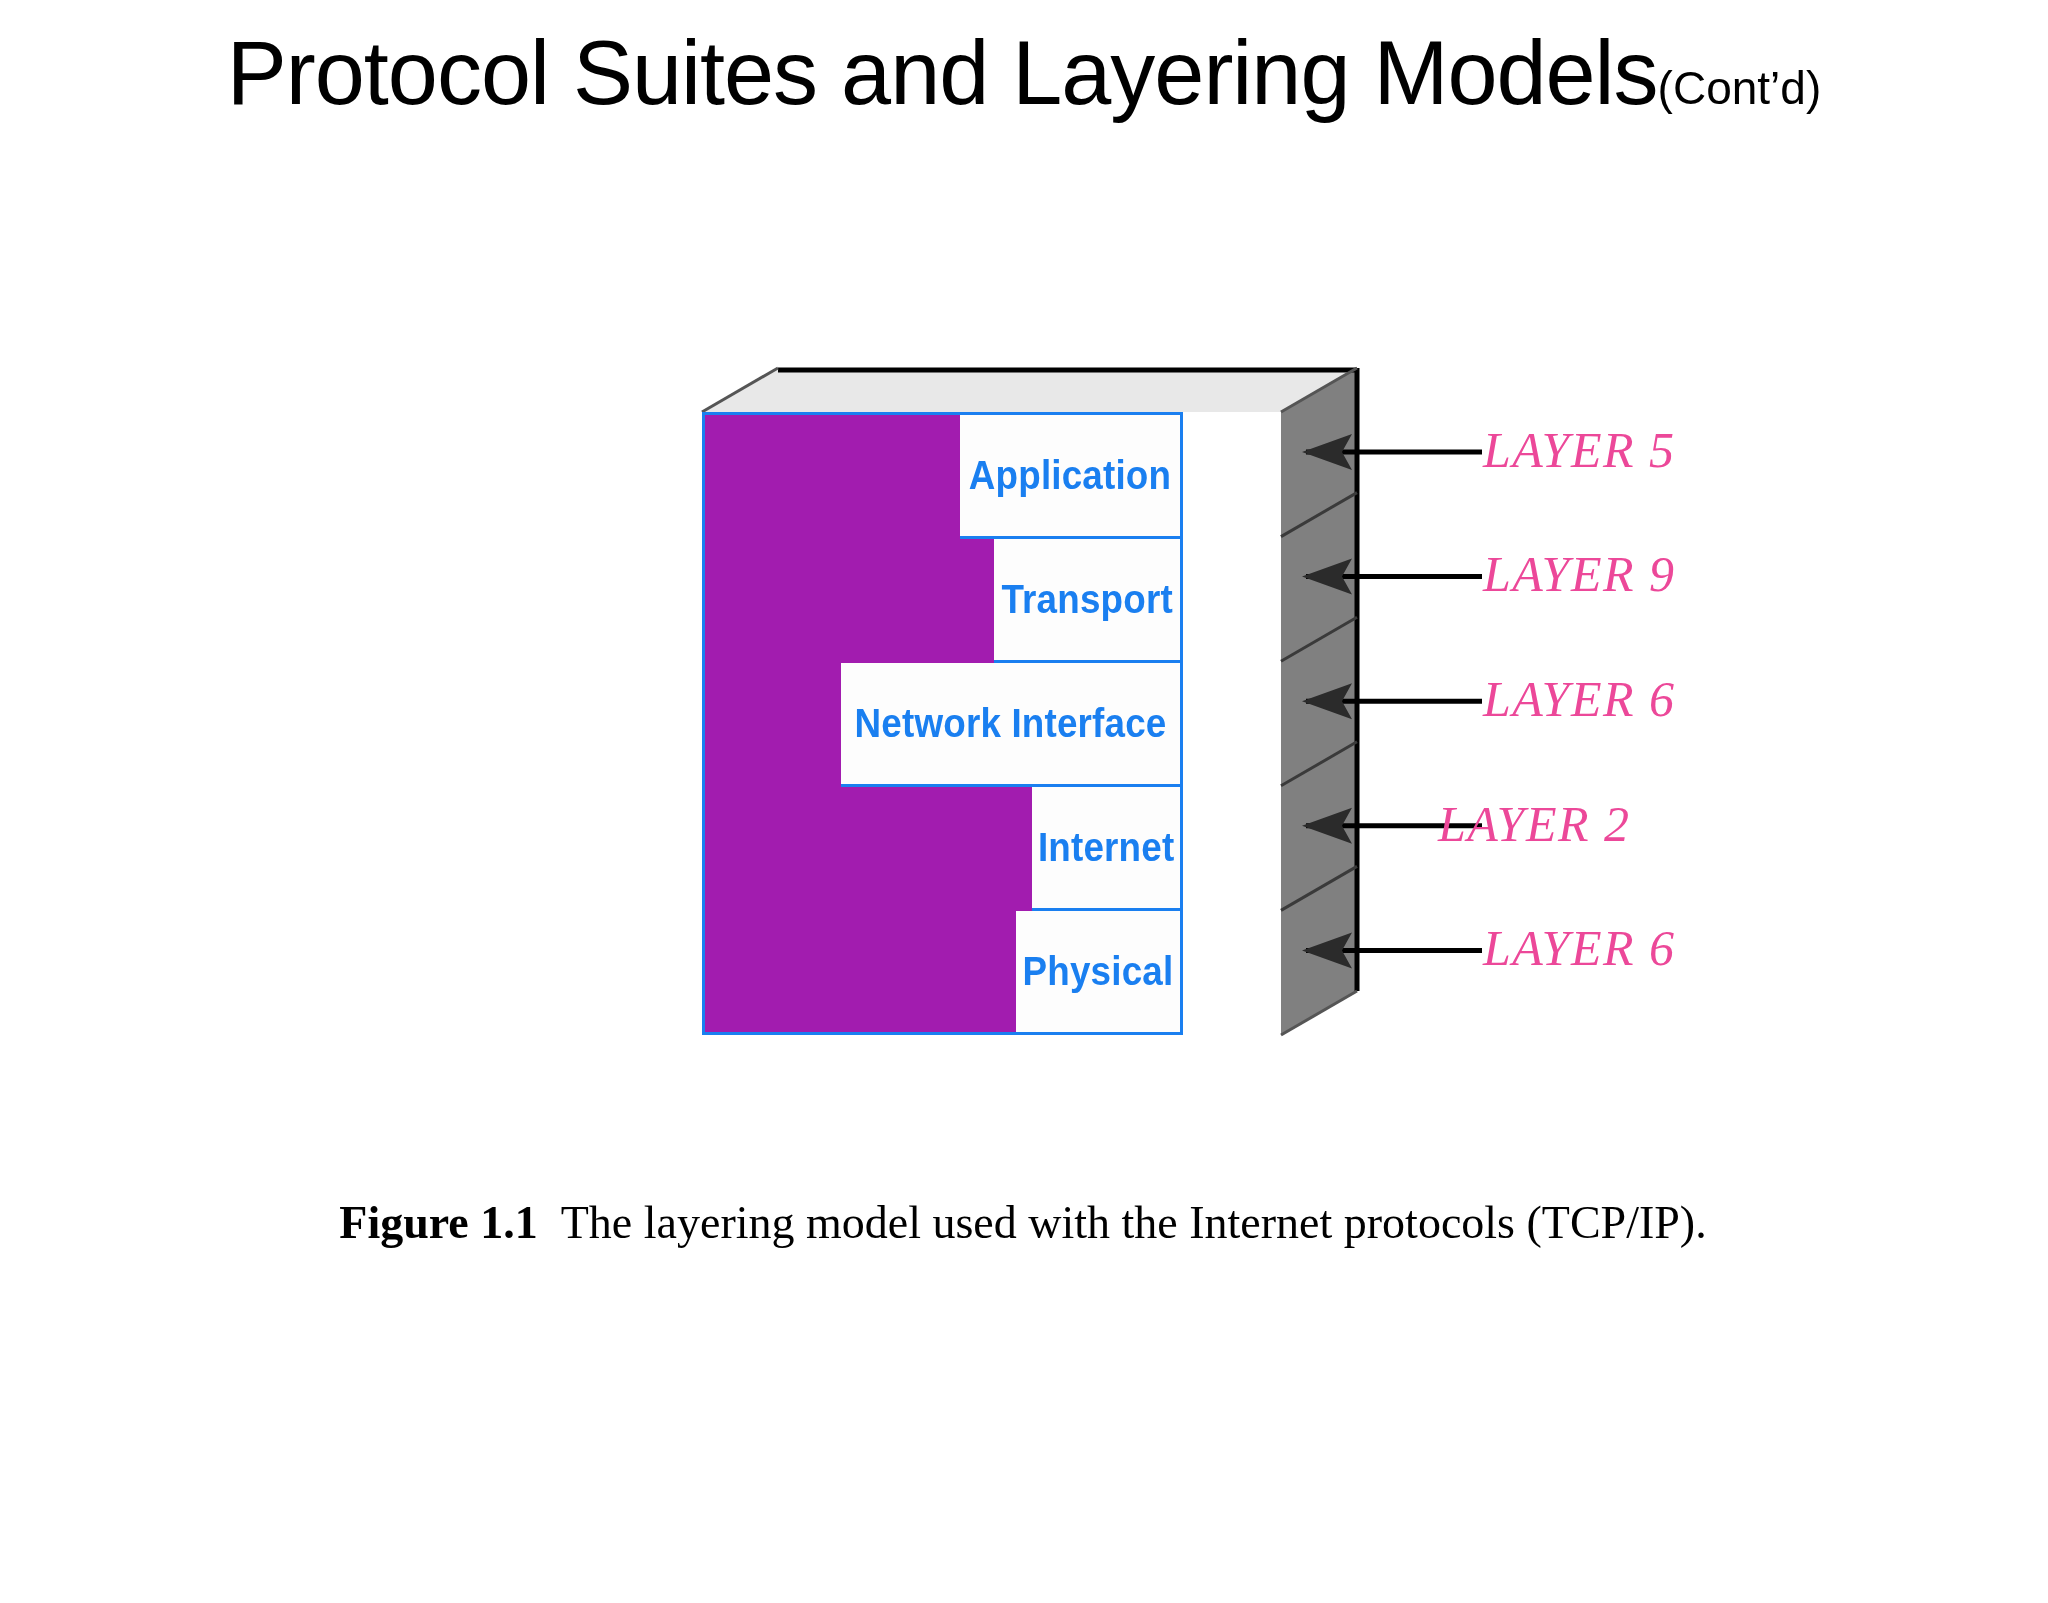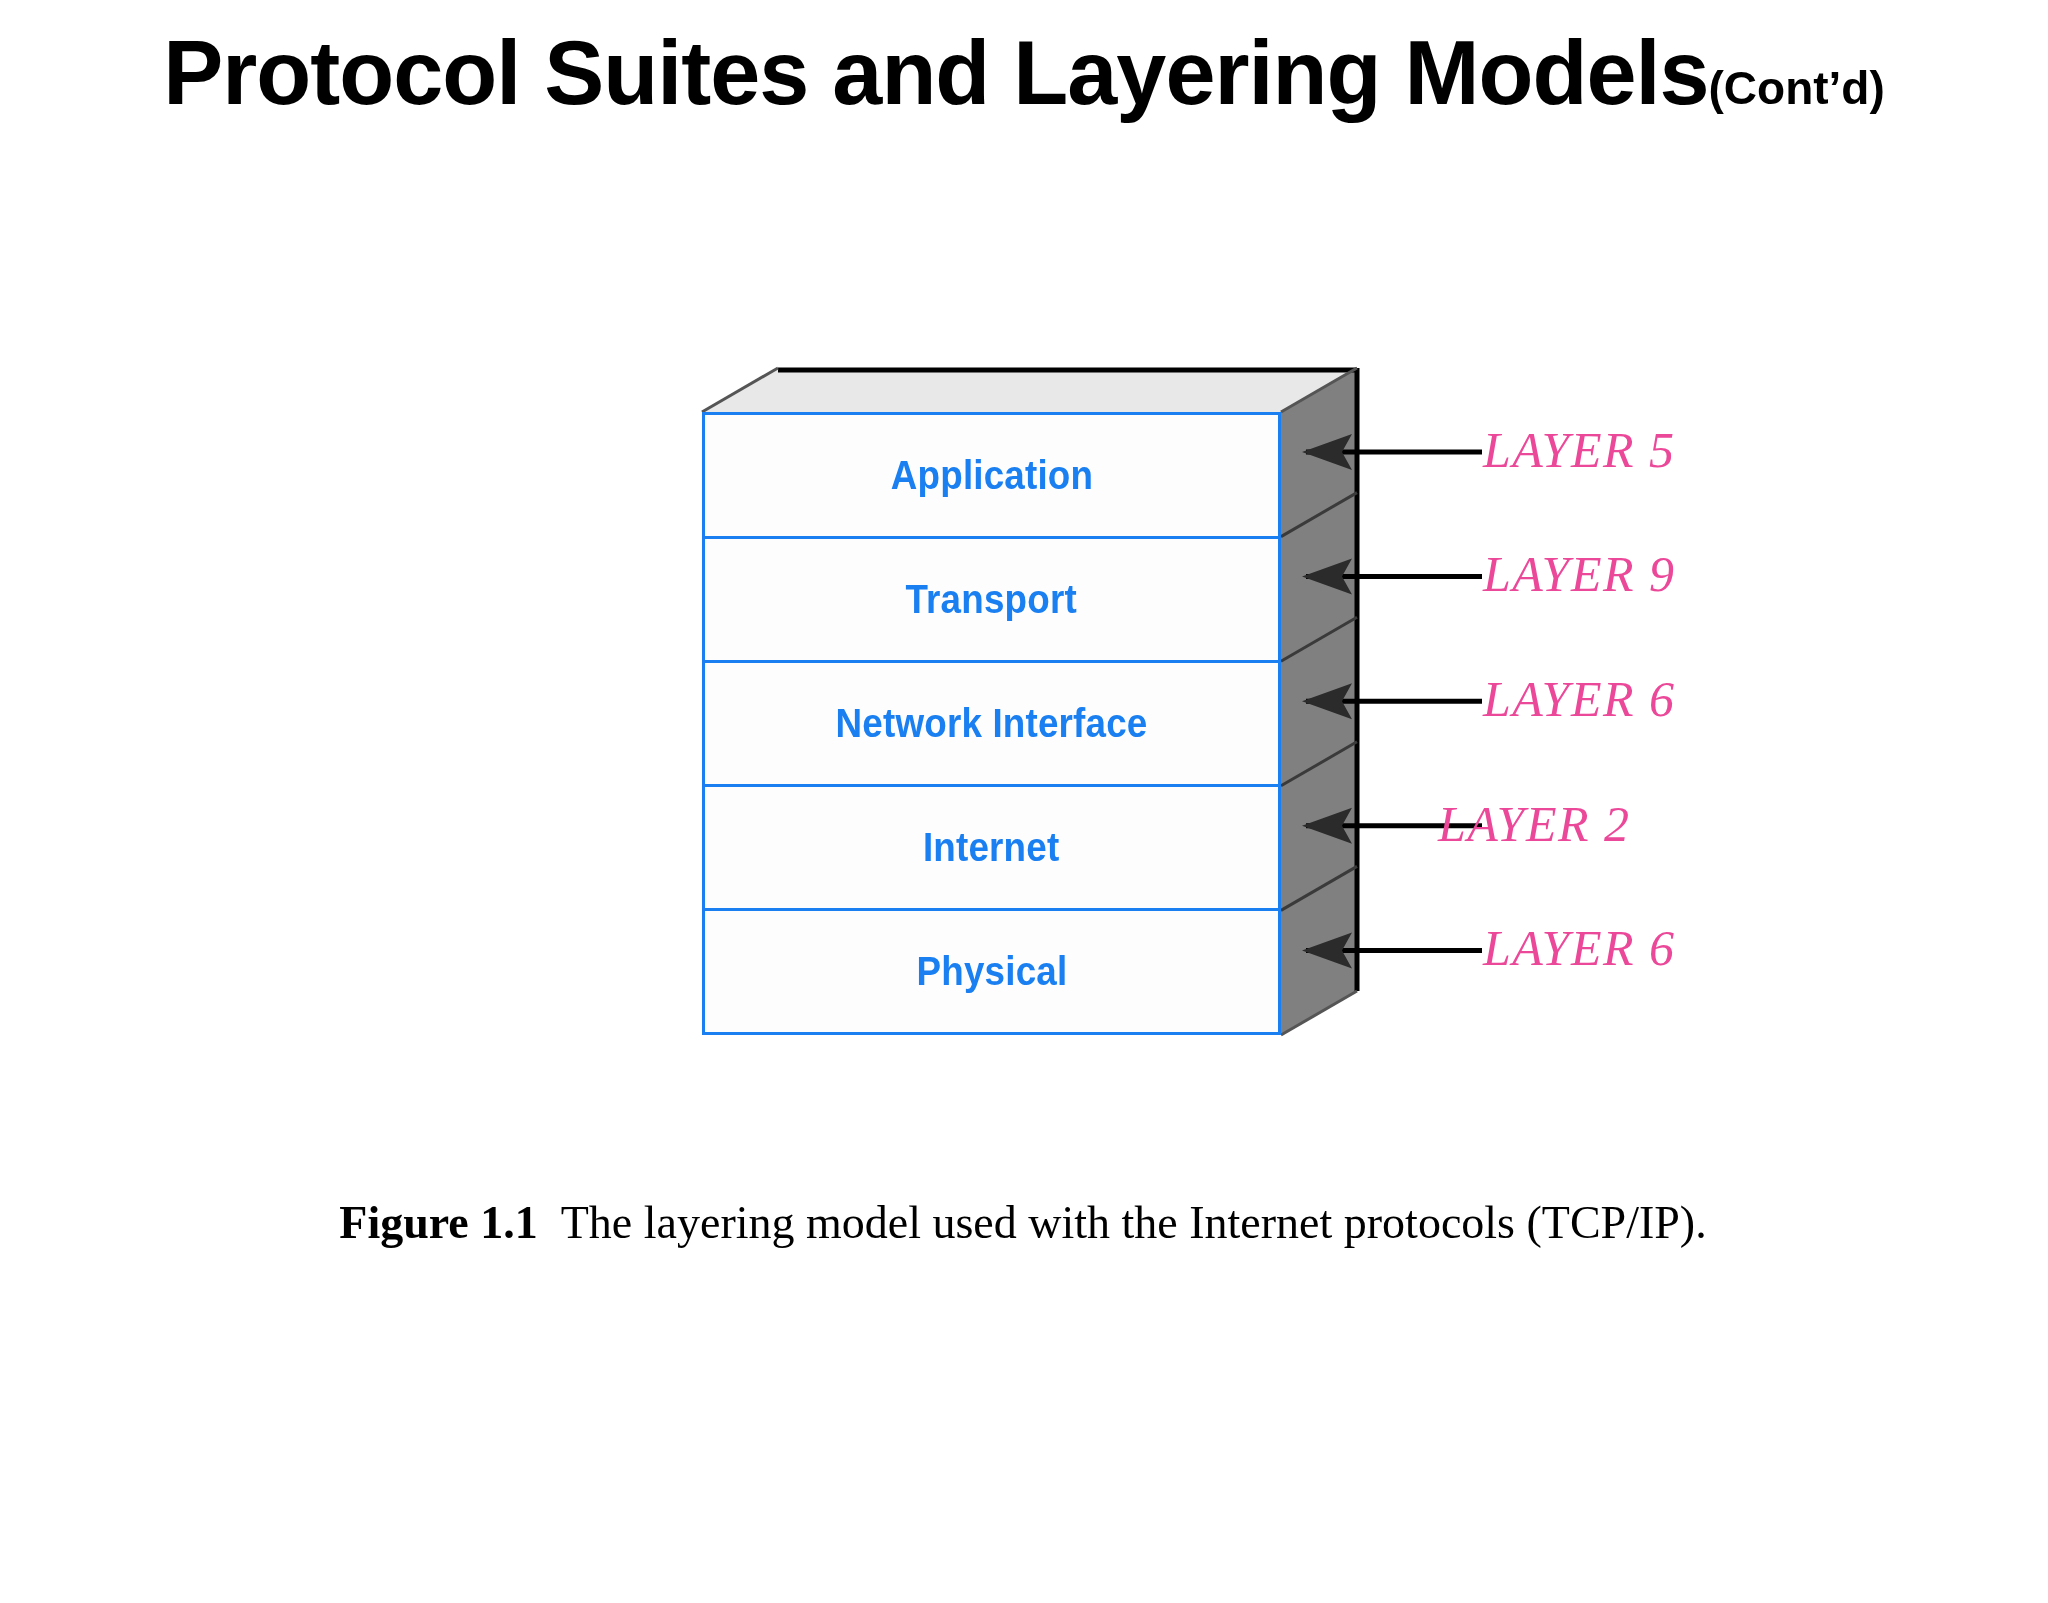--- a/index.html
+++ b/index.html
@@ -19,21 +19,21 @@
   
   #slide-title {
     position: absolute;
     left: 0;
     top: 18px;
     width: 2048px;
     text-align: center;
     white-space: nowrap;
     color: #000000;
     font-family: "Liberation Sans", sans-serif;
-    font-weight: 700;
+    font-weight: 400;
     font-size: 90px;
     line-height: 110px;
     letter-spacing: -1px;
   }
   #slide-title .title-main {
     font-size: 90px;
   }
   #slide-title .title-contd {
     font-size: 46px;
     vertical-align: baseline;
@@ -66,28 +66,29 @@
     width: 660px;
     height: 700px;
     overflow: visible;
   }
 
   
   #front-face {
     position: absolute;
     left: 0px;
     top: 44px;
-    width: 579px;
+    width: 481px;
     height: 623px;
     box-sizing: border-box;
     border: 3px solid #1a7ff0;
-    background: #7dd3fc;
+    background: #a21caf;
     display: flex;
     flex-direction: column;
     z-index: 3;
+    align-items: flex-end;
   }
   .layer-row {
     flex: 1 1 0;
     position: relative;
     display: flex;
     align-items: center;
     justify-content: center;
     border-bottom: 3px solid #1a7ff0;
     background: #fdfdfd;
     box-sizing: border-box;

